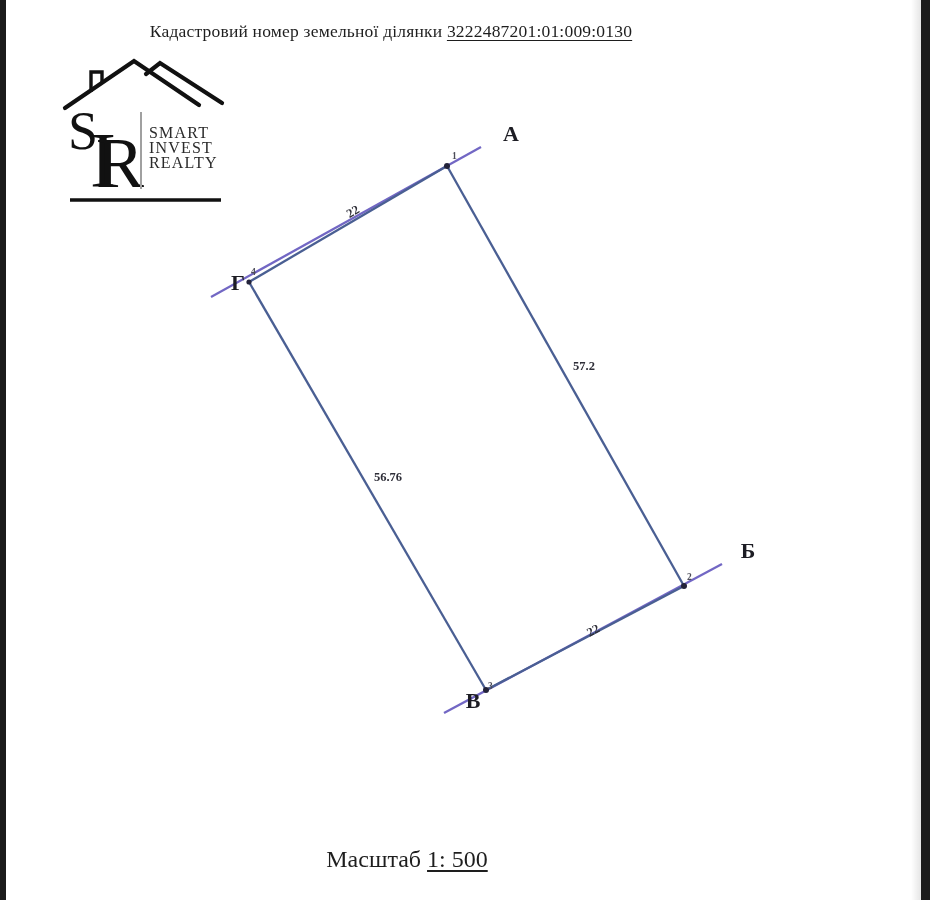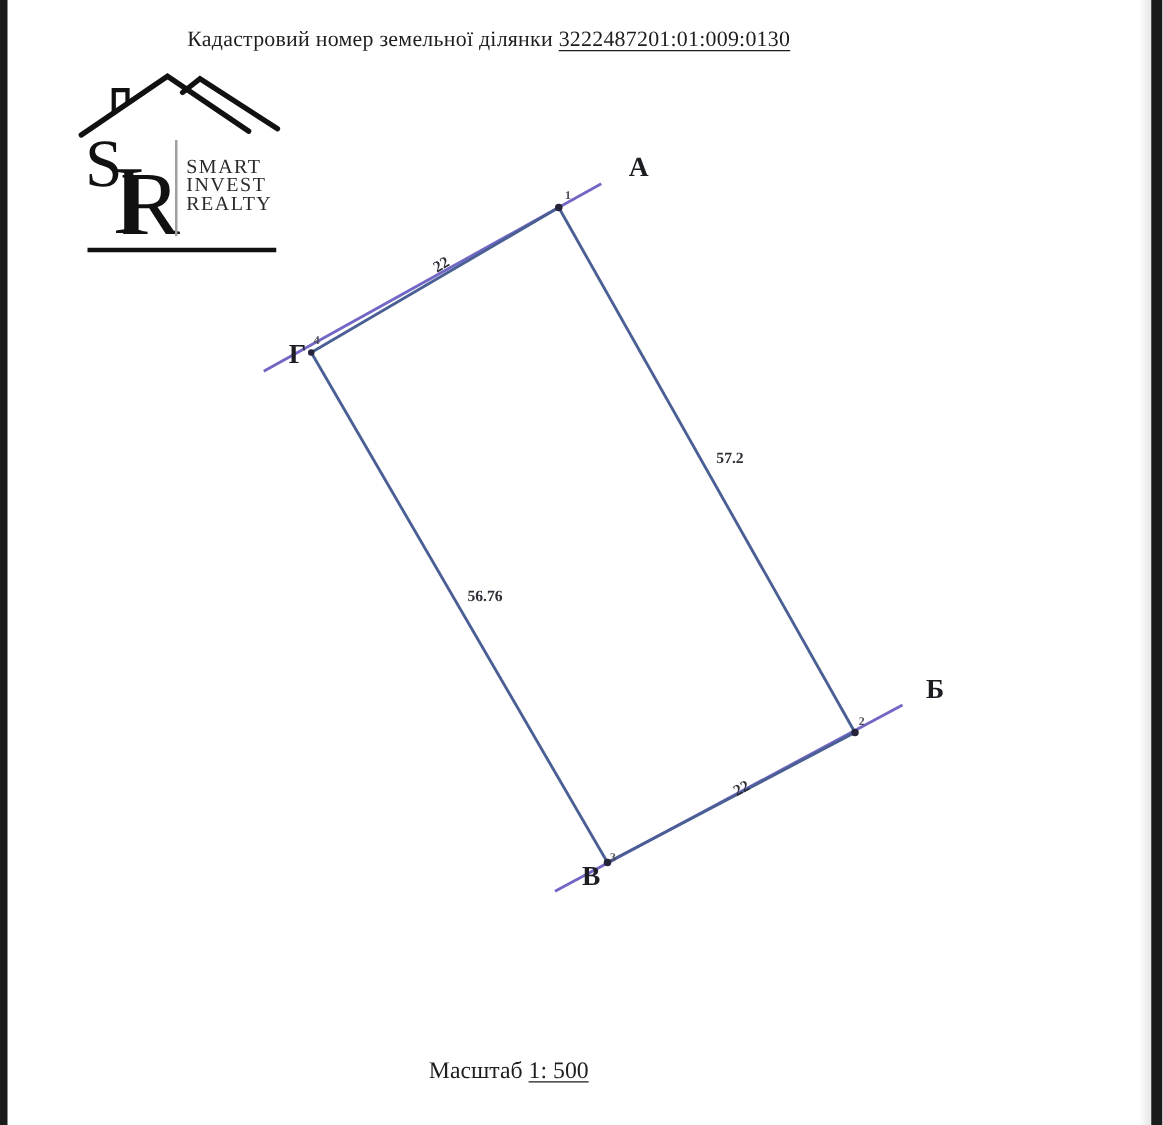--- a/index.html
+++ b/index.html
@@ -42,21 +42,21 @@
   .doc-title .cad-number {
     text-decoration: underline;
     text-underline-offset: 3px;
   }
   .scale-note {
     position: absolute;
     top: 846px;
     left: 0;
     width: 814px;
     text-align: center;
-    font-size: 19px;
+    font-size: 24px;
     color: #1e1e1e;
     z-index: 2;
   }
   .scale-note .scale-value {
     text-decoration: underline;
     text-underline-offset: 3px;
   }
   .logo-wrap {
     position: absolute;
     left: 58px;

